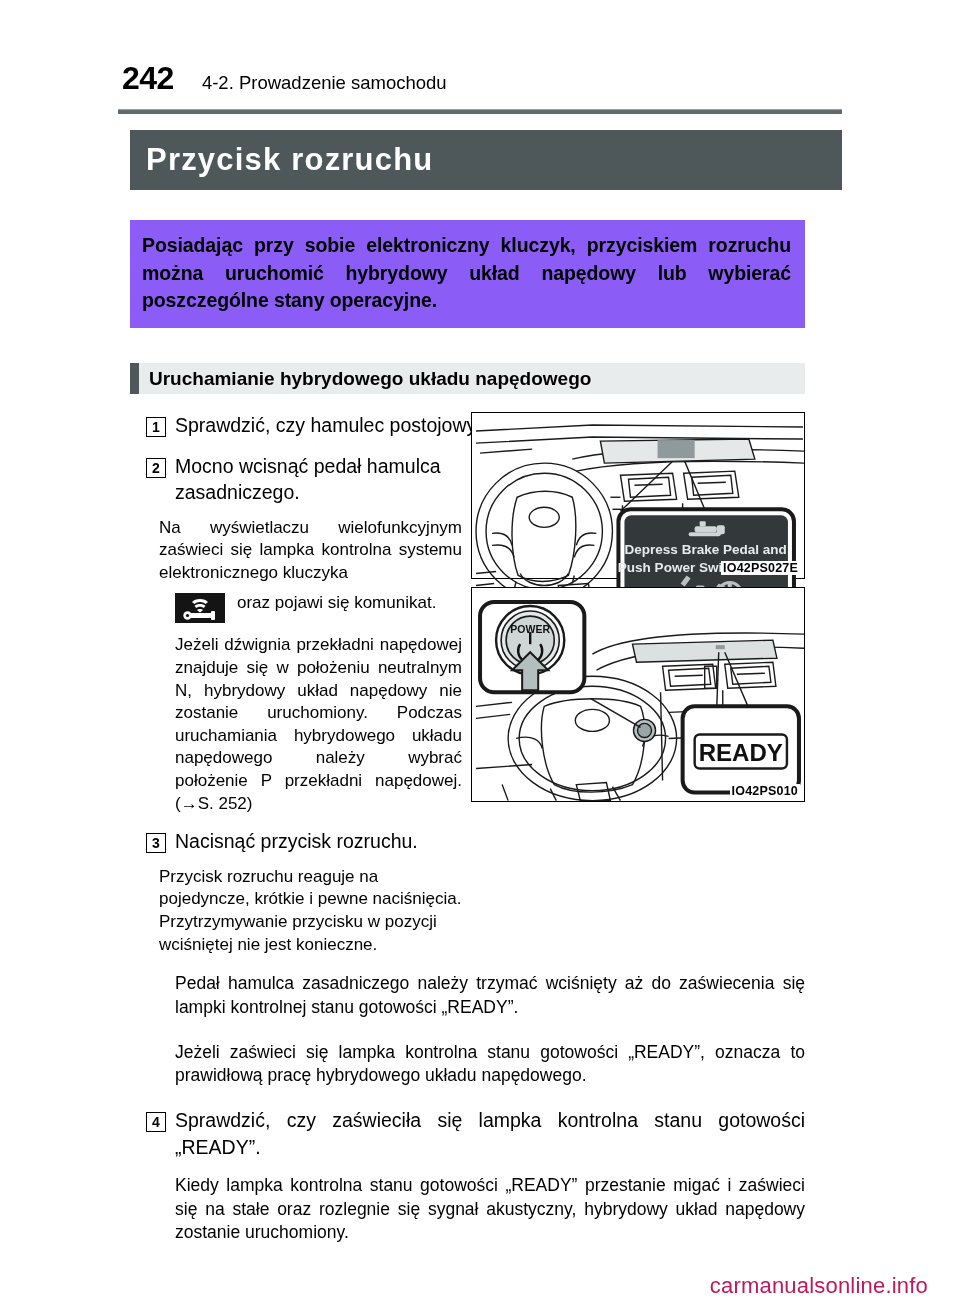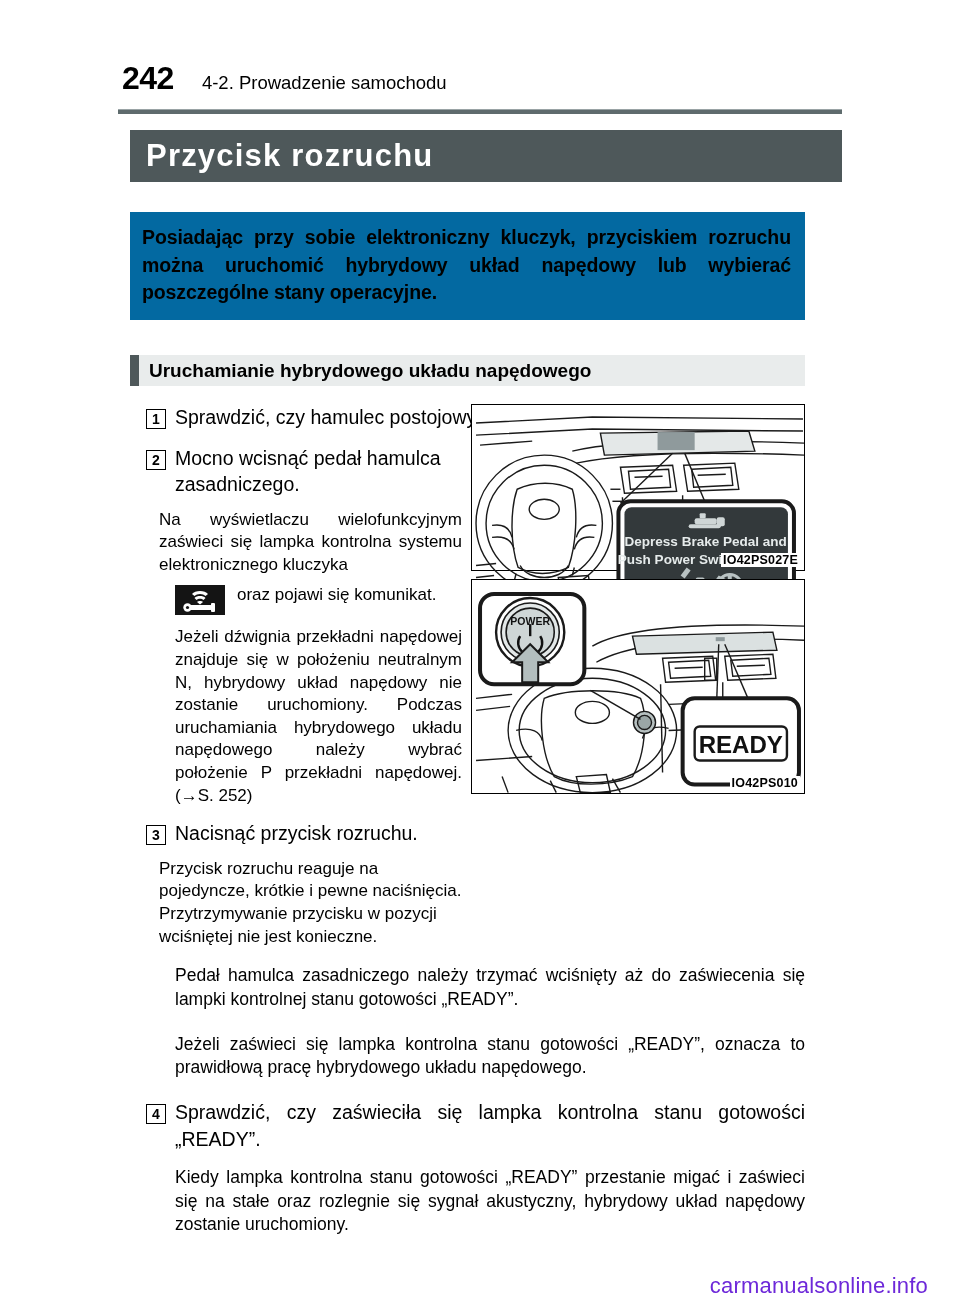--- a/index.html
+++ b/index.html
@@ -44,37 +44,37 @@
     margin: 15px 118px 0 118px;
     height: 4px;
     background: #5f6b6d;
     border-top: 1px solid #99a3a5;
   }
 
   
   .title-bar {
     margin: 16px 118px 0 130px;
     background: #4e585a;
-    height: 52px;
+    height: 60px;
     display: flex;
     align-items: center;
     padding-left: 16px;
     box-sizing: border-box;
   }
   .title-bar .title-text {
     color: #ffffff;
     font-size: 31px;
     font-weight: bold;
     letter-spacing: 1.2px;
   }
 
   
   .intro-box {
     margin: 30px 155px 0 130px;
-    background: #0369a1;
+    background: #8b5cf6;
     padding: 12px 14px 13px 12px;
     box-sizing: border-box;
   }
   .intro-box p {
     margin: 0;
     font-size: 19.5px;
     font-weight: bold;
     line-height: 1.42;
     text-align: justify;
     letter-spacing: -0.1px;
@@ -193,21 +193,21 @@
     background: #fff;
     padding: 0 2px;
   }
 
   
   .watermark {
     position: absolute;
     right: 32px;
     bottom: 14px;
     font-size: 22px;
-    color: #6d28d9;
+    color: #be185d;
     letter-spacing: 0.2px;
   }
 </style>
 </head>
 <body>
 
 <div class="page">
 
   <div class="header">
     <span class="page-number">242</span>

